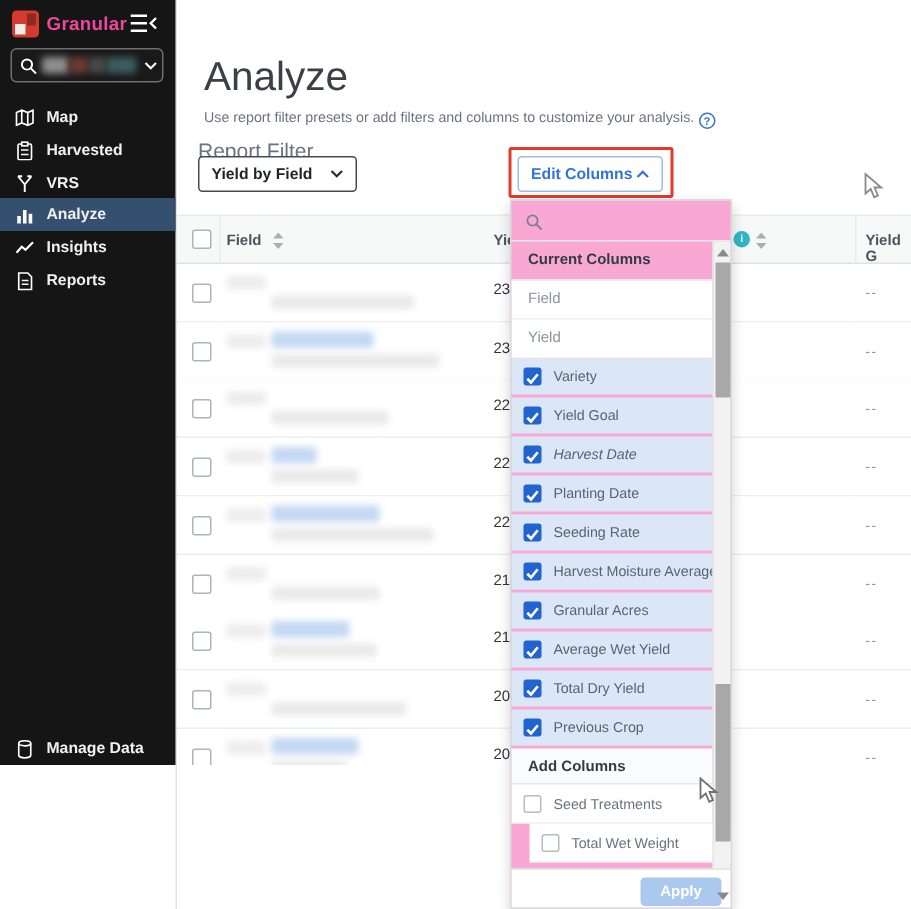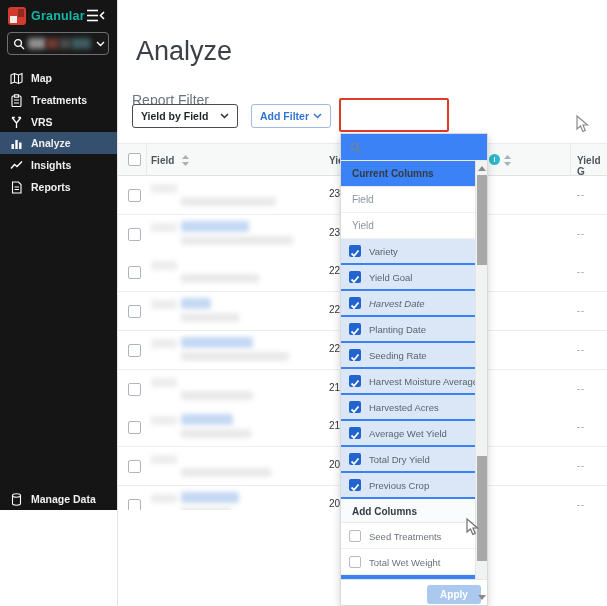--- a/index.html
+++ b/index.html
@@ -5,21 +5,21 @@
   * { margin:0; padding:0; box-sizing:border-box; }
   html,body { width:607px; height:606px; background:#fff; overflow:hidden;
               font-family:"Liberation Sans", sans-serif; }
   .abs { position:absolute; }
 
   
   #sidebar { position:absolute; left:0; top:0; width:117px; height:510px; background:#151515; z-index:10; }
   .logo-box { position:absolute; left:8px; top:7px; width:18px; height:18px; background:#d23b2e; border-radius:3px; }
   .logo-a { position:absolute; left:2px; top:9px; width:7px; height:7px; background:#f3ece7; }
   .logo-b { position:absolute; left:10px; top:2px; width:6px; height:8px; background:#8f2a20; }
-  .brand { position:absolute; left:31px; top:9px; color:#14b8a6; font-size:12.5px; font-weight:bold; letter-spacing:.2px; }
+  .brand { position:absolute; left:31px; top:9px; color:#ec4899; font-size:12.5px; font-weight:bold; letter-spacing:.2px; }
   .sb-search { position:absolute; left:7px; top:32px; width:102px; height:23px; background:#191919;
                border:1px solid #6f6f6f; border-radius:4px; }
   .blob { position:absolute; filter:blur(2.5px); border-radius:2px; }
   .nav-item { position:absolute; left:0; width:117px; height:22px; display:flex; align-items:center;
               padding-left:10px; gap:8px; color:#f0f0f0; font-size:10.5px; font-weight:bold; cursor:default; }
   .nav-item.active { background:#35506e; }
   .nav-icon { width:13px; height:13px; flex:0 0 13px; }
 
   
   #main { position:absolute; left:117px; top:0; width:490px; height:606px; background:#fff; border-left:1px solid #e3e3e3; }
@@ -45,21 +45,21 @@
   .sort-icon { position:absolute; width:7px; height:11px; }
   .info-icon { position:absolute; width:11px; height:11px; background:#2fb6c9; border-radius:50%;
                color:#fff; font-size:7px; font-weight:bold; text-align:center; line-height:11px; }
   #rows { position:absolute; left:0; top:176px; width:490px; height:334px; overflow:hidden; }
   .trow { position:absolute; left:0; width:566px; height:39px; border-bottom:1px solid #ededed; background:#fff; }
   .num { position:absolute; left:211px; top:12px; font-size:10px; color:#2f3438; }
   .goal { position:absolute; left:459px; top:14px; font-size:9px; color:#868d94; letter-spacing:1px; }
   .vline { position:absolute; top:143px; height:367px; width:1px; background:#eaeaea; }
 
   
-  #panel { position:absolute; left:340px; top:133px; width:148px; height:473px; background:#3b82f6;
+  #panel { position:absolute; left:340px; top:133px; width:148px; height:473px; background:#f9a8d4;
            border:1px solid #d8dadc; box-shadow:0 3px 8px rgba(0,0,0,.18); z-index:50;padding-left:19px; }
   .p-search { position:absolute; left:0; top:0; width:146px; height:27px; border-bottom:1px solid #ececec; }
   .p-sec { position:absolute; left:0; width:134px; height:26px; border-bottom:1px solid #e9e9e9;
            font-size:10px; font-weight:bold; color:#333b43; padding:7px 0 0 11px; }
   .p-fixed { position:absolute; left:0; width:134px; height:26px; border-bottom:1px solid #f0f0f0;
              font-size:10px; color:#8b949d; padding:7px 0 0 11px; background:#fff; }
   .p-chk { position:absolute; left:0; width:134px; height:24px; background:#dbe7f7; }
   .p-chk .bx { position:absolute; left:8px; top:6px; width:12px; height:12px; background:#2163cf; border-radius:2px; }
   .p-chk .lb { position:absolute; left:28px; top:7px; font-size:9.5px; color:#5a646e; white-space:nowrap; }
   .p-unchk { position:absolute; left:0; width:134px; height:26px; background:#fff; border-bottom:1px solid #f0f0f0; }
@@ -118,21 +118,21 @@
       </svg>
     <span>Map</span>
   </div>
   <div class="nav-item" style="top:89px">
     <svg class="nav-icon" viewBox="0 0 13 13">
       <rect x="2" y="2" width="9" height="10.5" rx="1" fill="none" stroke="#fff" stroke-width="1.1"></rect>
       <rect x="4.5" y="0.8" width="4" height="2.4" fill="#151515" stroke="#fff" stroke-width="1.1"></rect>
       <line x1="4" y1="6" x2="9" y2="6" stroke="#fff"></line>
         <line x1="4" y1="9" x2="9" y2="9" stroke="#fff"></line>
       </svg>
-    <span>Treatments</span>
+    <span>Harvested</span>
   </div>
   <div class="nav-item" style="top:111px">
     <svg class="nav-icon" viewBox="0 0 13 13">
       <path d="M6.5,12 V7 M6.5,7 L2,1.5 M6.5,7 L11,1.5 M2,1.5 L4.8,1.5 M11,1.5 L8.2,1.5" fill="none" stroke="#fff" stroke-width="1.3"></path>
       </svg>
     <span>VRS</span>
   </div>
   <div class="nav-item active" style="top:132px">
     <svg class="nav-icon" viewBox="0 0 13 13">
       <rect x="1.5" y="7" width="2.4" height="5" fill="#fff"></rect>
@@ -159,32 +159,35 @@
     <svg class="nav-icon" viewBox="0 0 13 13">
       <ellipse cx="6.5" cy="2.5" rx="4" ry="1.7" fill="none" stroke="#fff" stroke-width="1.1"></ellipse>
       <path d="M2.5,2.5 V10.5 C2.5,11.4 4.3,12.2 6.5,12.2 C8.7,12.2 10.5,11.4 10.5,10.5 V2.5" fill="none" stroke="#fff" stroke-width="1.1"></path>
       </svg>
     <span>Manage Data</span>
   </div>
 </div>
 
 <div id="main">
   <div class="page-title">Analyze</div>
+  <div class="subtitle">
+    <span>Use report filter presets or add filters and columns to customize your analysis.</span><span class="help-icon">?</span>
+  </div>
   <div class="rf-label">Report Filter</div>
 
   <div class="select-box" id="preset">
     <span>Yield by Field</span>
     <svg width="9" height="6" viewBox="0 0 9 6">
       <polyline points="1,1 4.5,4.5 8,1" fill="none" stroke="#2b2f33" stroke-width="1.5"></polyline>
       </svg>
   </div>
-  <div class="select-box" id="addfilter">
-    <span>Add Filter</span>
+  <div class="select-box" id="editcols">
+    <span>Edit Columns</span>
     <svg width="9" height="6" viewBox="0 0 9 6">
-      <polyline points="1,1 4.5,4.5 8,1" fill="none" stroke="#3474d4" stroke-width="1.5"></polyline>
+      <polyline points="1,5 4.5,1.5 8,5" fill="none" stroke="#3474d4" stroke-width="1.5"></polyline>
       </svg>
   </div>
   <div id="redbox"></div>
 
   <div id="thead">
     <div class="cbx abs" style="left:10px;top:9px"></div>
     <div class="th-text" style="left:33px;top:11px">Field</div>
     <svg class="sort-icon" style="left:64px;top:11px" viewBox="0 0 7 11">
       <polygon points="3.5,0 7,4 0,4" fill="#a8afb6"></polygon>
         <polygon points="3.5,11 7,7 0,7" fill="#a8afb6"></polygon>
@@ -333,21 +336,21 @@
           </svg>
     </div>
     <div class="lb">Harvest Moisture Average</div>
   </div>
       <div class="p-chk" style="top: 261px;">
     <div class="bx">
       <svg width="12" height="12" viewBox="0 0 12 12">
         <polyline points="2.5,6.5 5,9 9.5,3.5" fill="none" stroke="#fff" stroke-width="1.8"></polyline>
           </svg>
     </div>
-    <div class="lb">Harvested Acres</div>
+    <div class="lb">Granular Acres</div>
   </div>
       <div class="p-chk" style="top: 287px;">
     <div class="bx">
       <svg width="12" height="12" viewBox="0 0 12 12">
         <polyline points="2.5,6.5 5,9 9.5,3.5" fill="none" stroke="#fff" stroke-width="1.8"></polyline>
           </svg>
     </div>
     <div class="lb">Average Wet Yield</div>
   </div>
       <div class="p-chk" style="top: 313px;">
@@ -366,21 +369,21 @@
     </div>
     <div class="lb">Previous Crop</div>
   </div>
     </div>
   <div class="p-sec" style="top:365px;height:24px;background:#fafbfc">Add Columns</div>
   <div id="unchk-list">
       <div class="p-unchk" style="top: 389px;">
     <div class="bx"></div>
     <div class="lb">Seed Treatments</div>
   </div>
-      <div class="p-unchk" style="top: 415px;">
+      <div class="p-unchk" style="top: 415px; margin-left: 12px;">
     <div class="bx"></div>
     <div class="lb">Total Wet Weight</div>
   </div>
     </div>
   <div id="p-footer">
     <button id="apply-btn">Apply</button>
   </div>
   <div id="p-track">
     <div class="tri-up"></div>
     <div class="thumb" style="top:14px;height:90px"></div>

